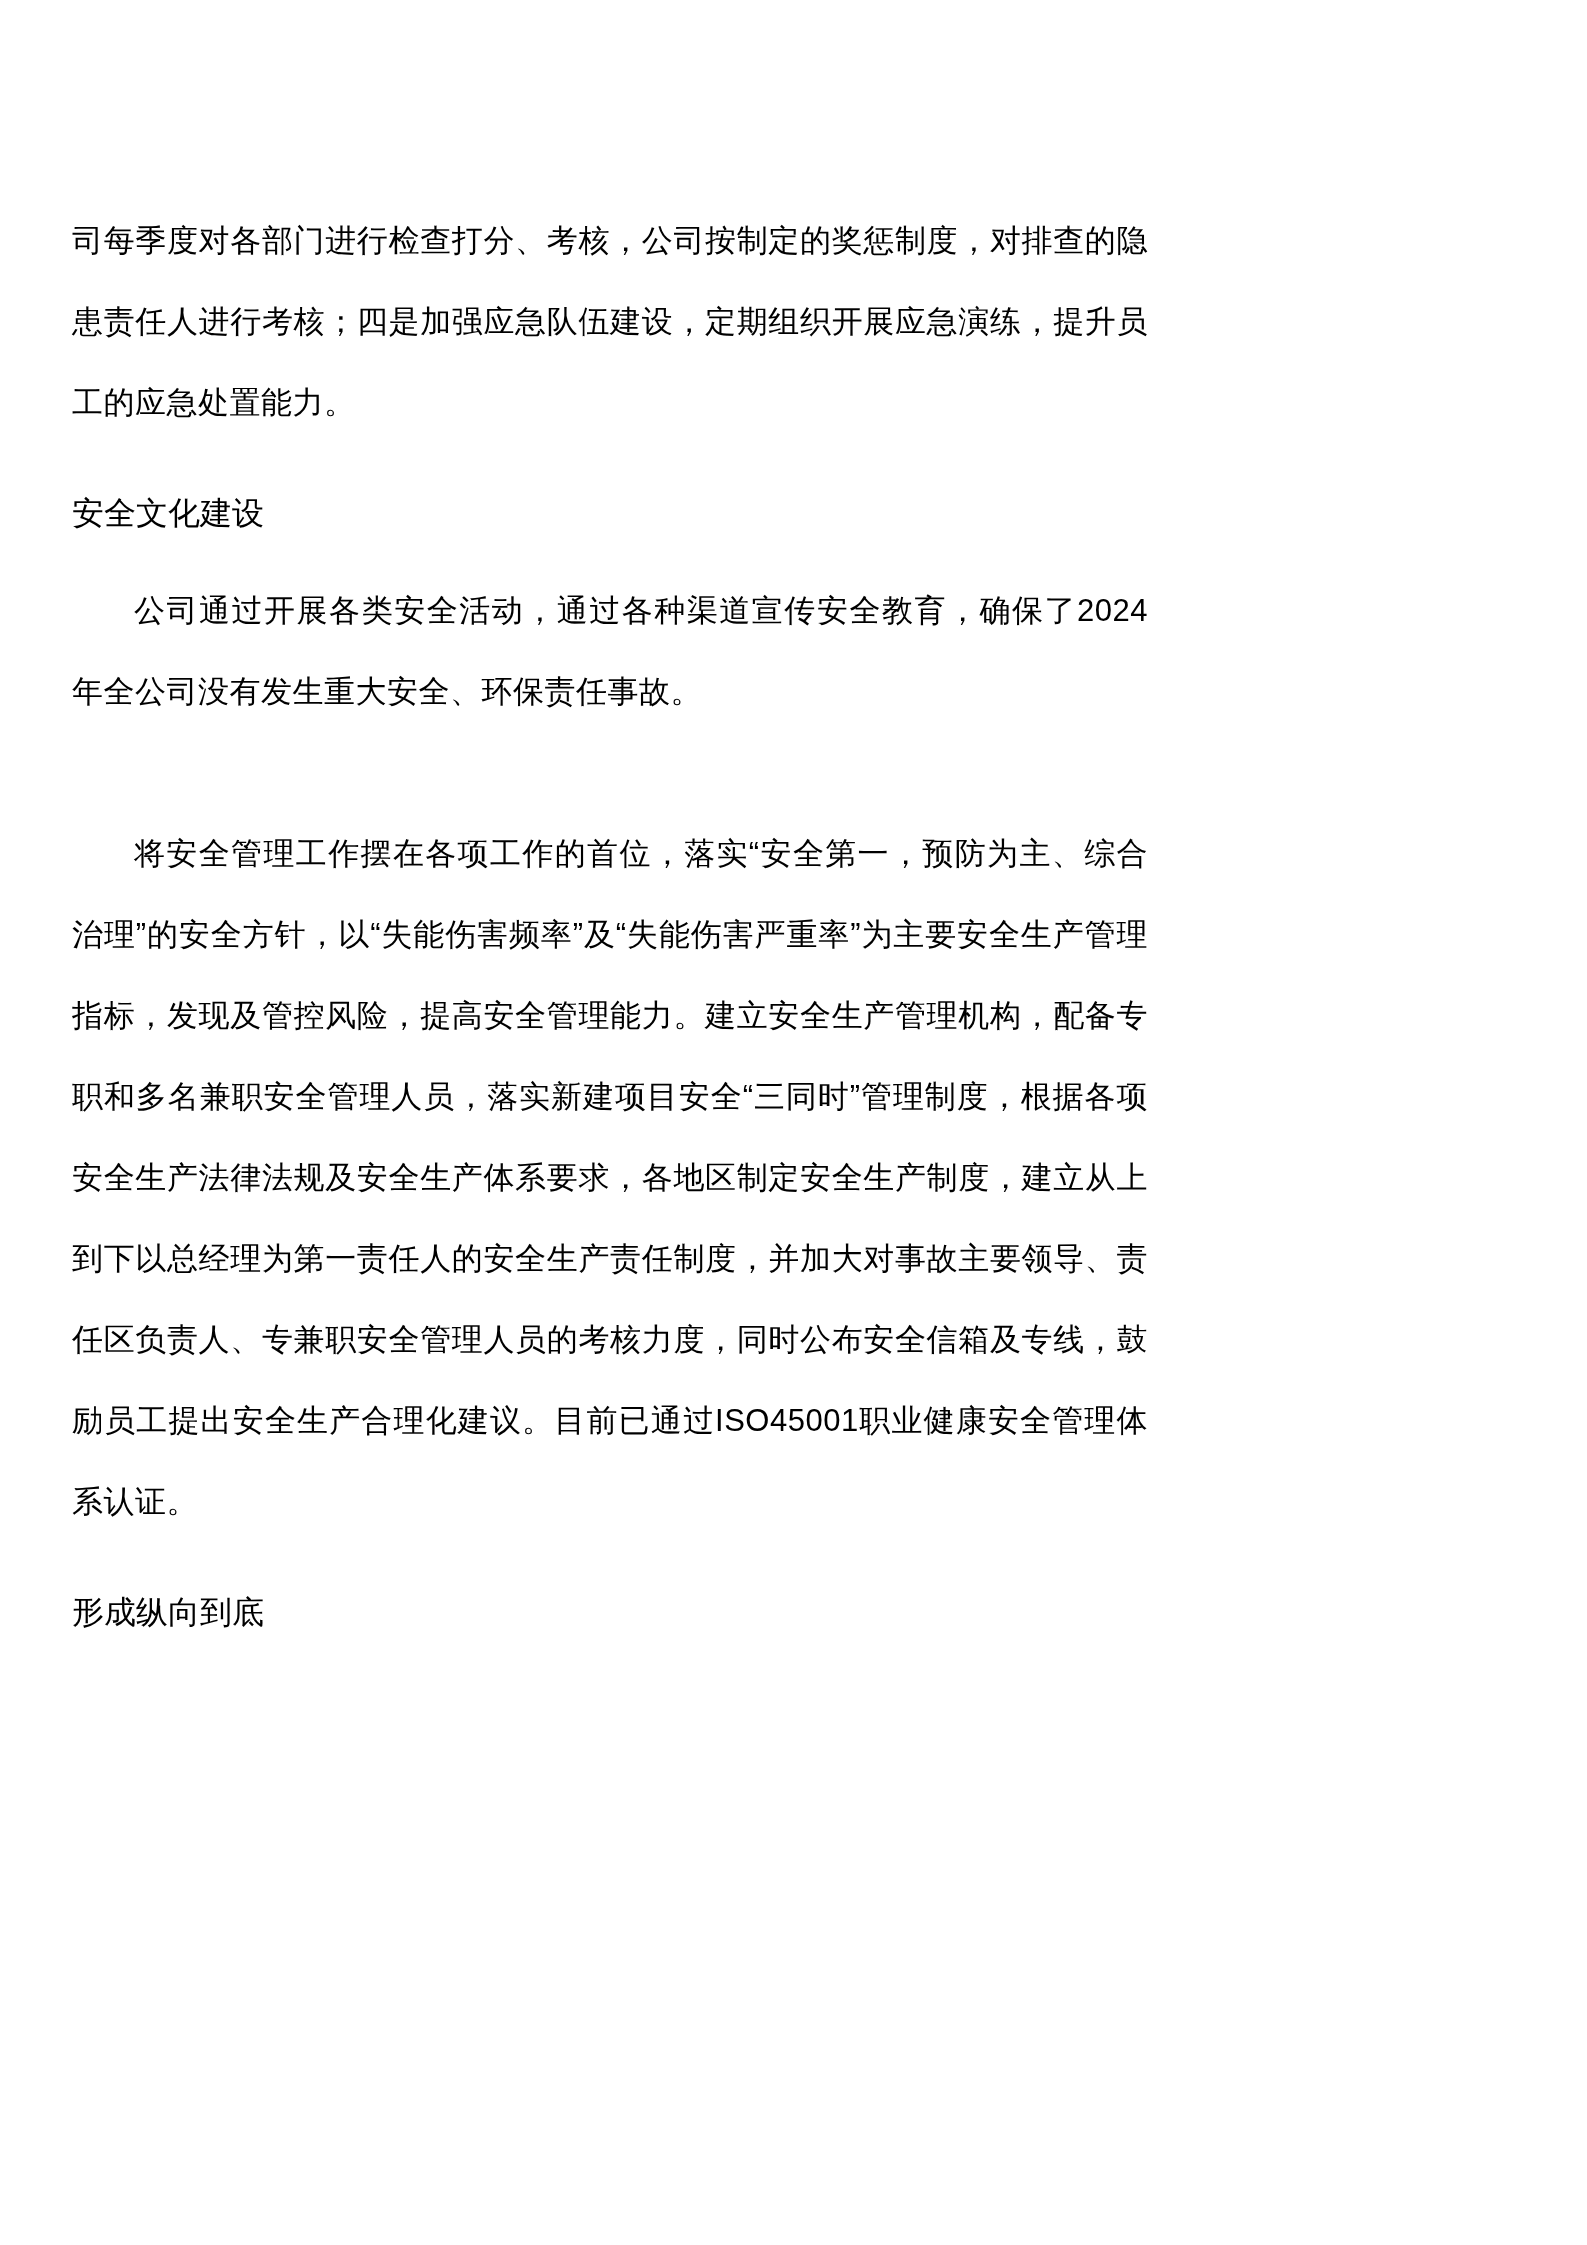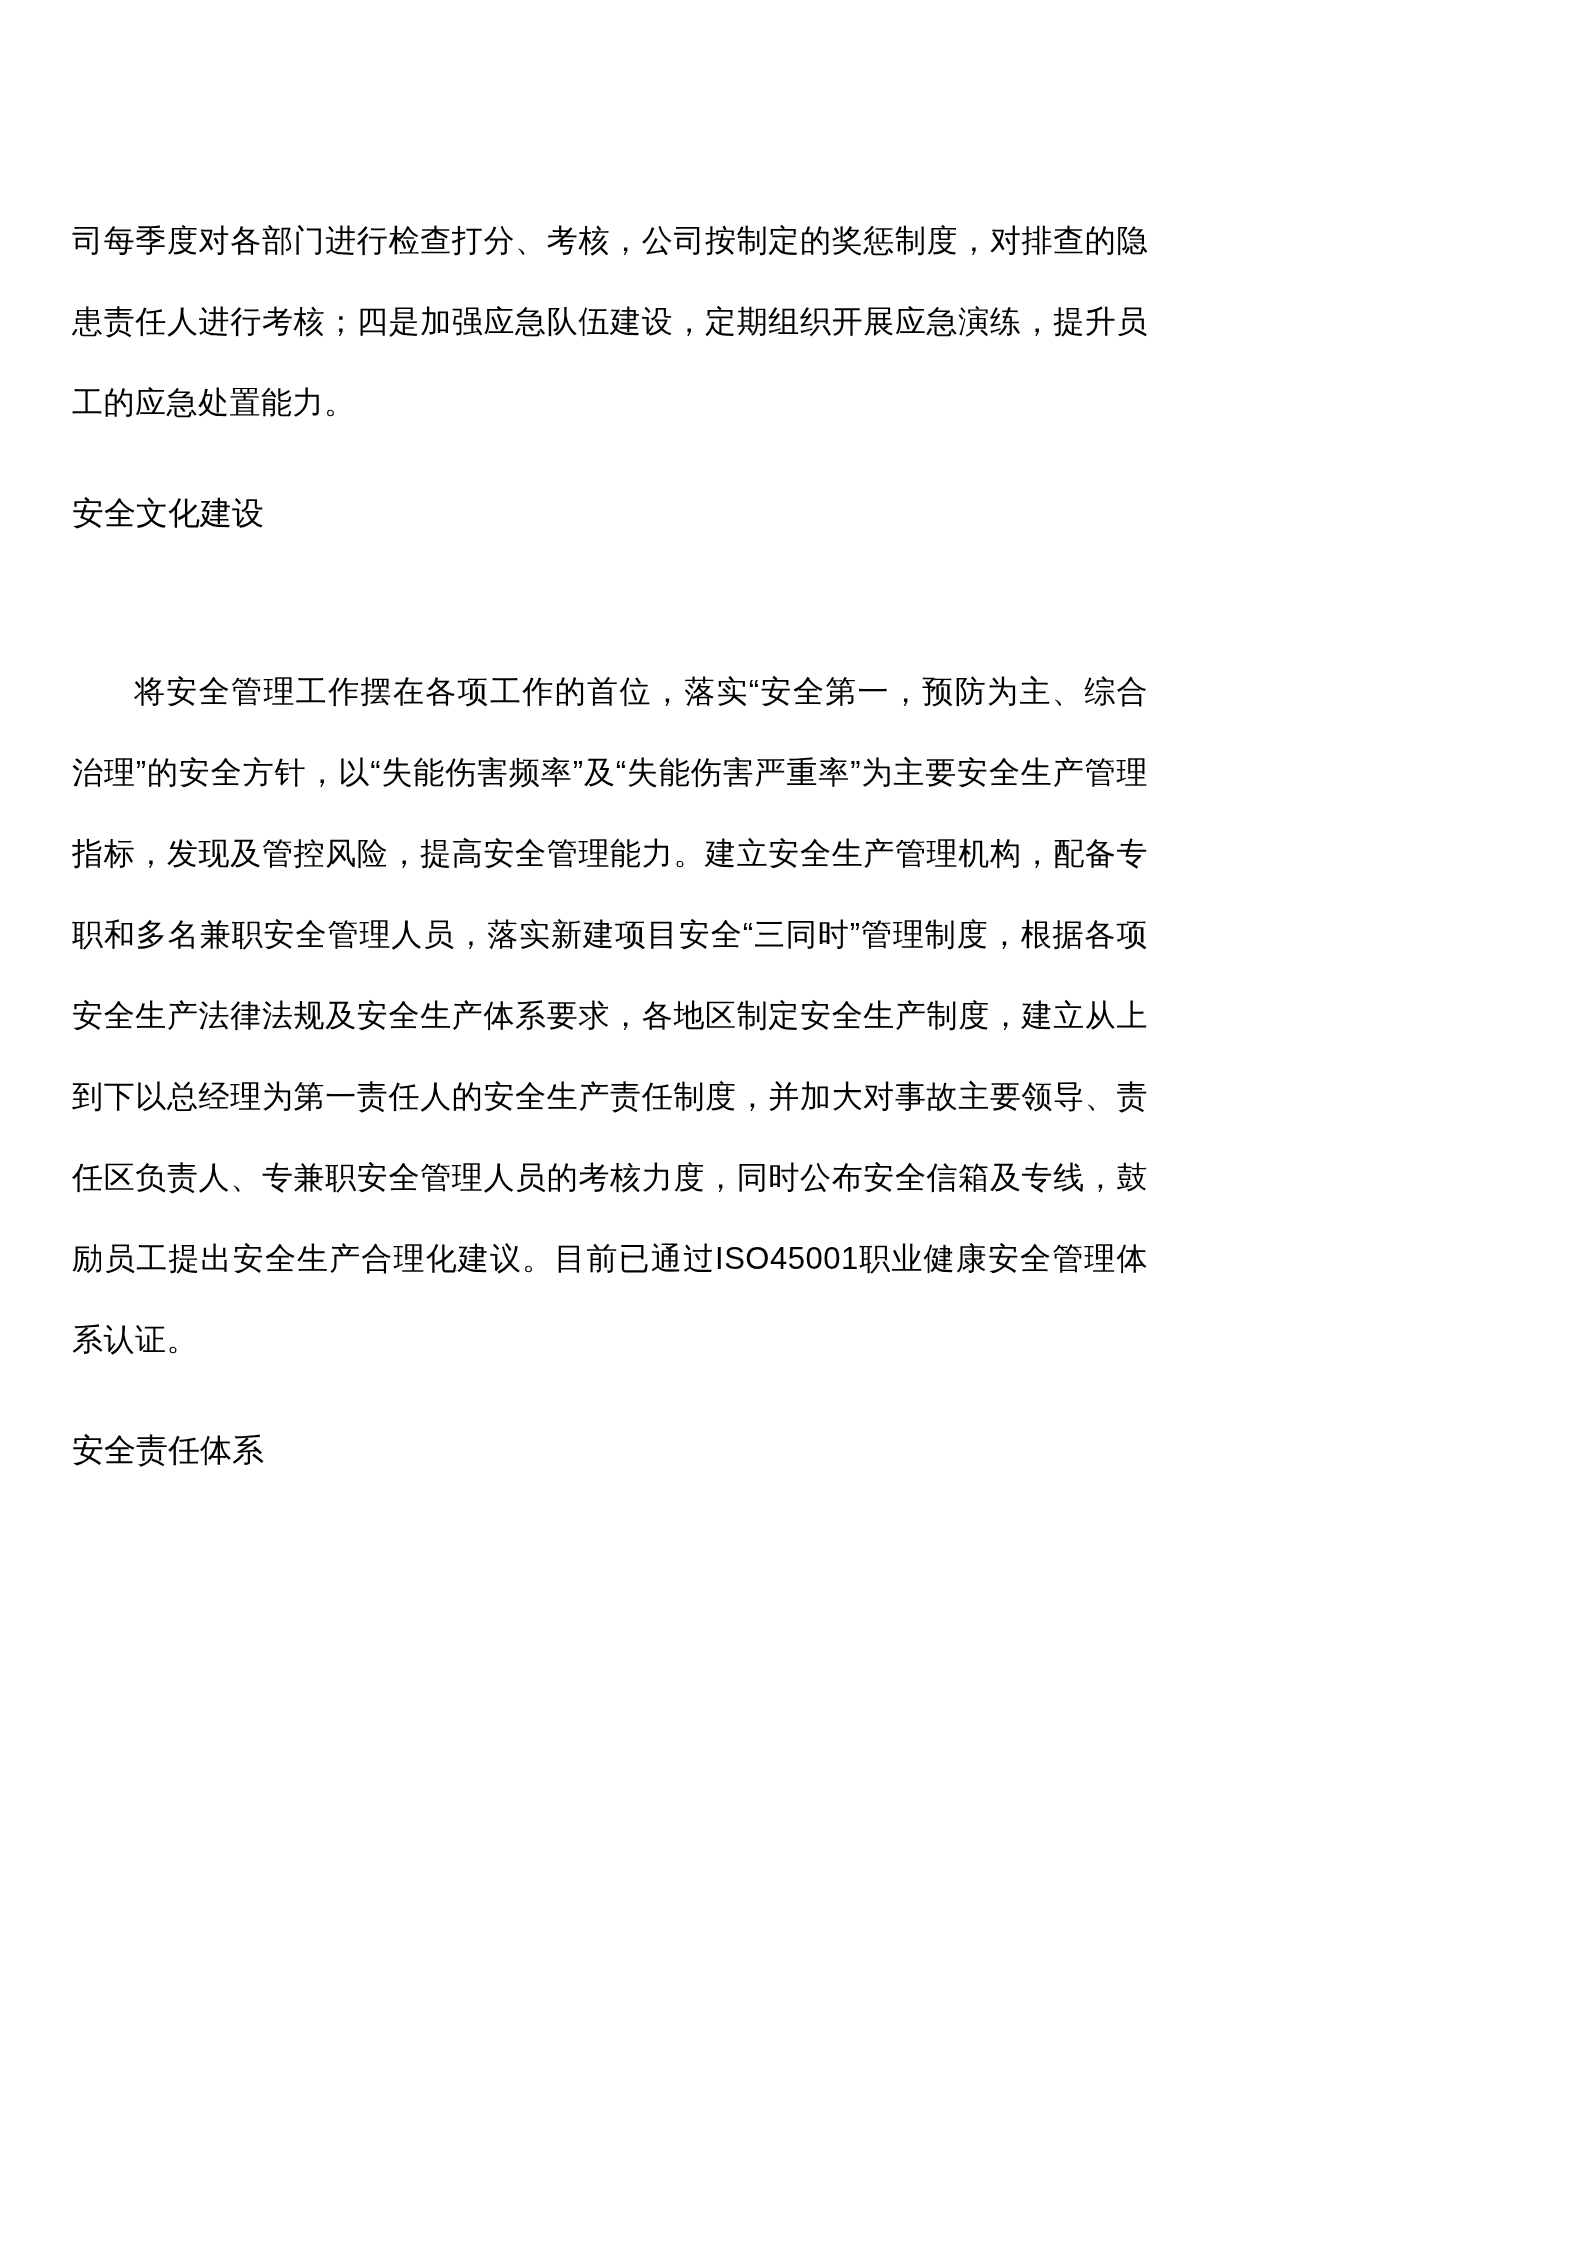--- a/index.html
+++ b/index.html
@@ -47,16 +47,17 @@
   .para-spacer {
     height: 81px;
   }
 </style>
 </head>
 <body>
 
 <div class="page" id="doc-root">
     <p class="body-para">司每季度对各部门进行检查打分、考核，公司按制定的奖惩制度，对排查的隐患责任人进行考核；四是加强应急队伍建设，定期组织开展应急演练，提升员工的应急处置能力。</p>
     <h2 class="section-heading">安全文化建设</h2>
+    <p class="body-para indent">公司通过开展各类安全活动，通过各种渠道宣传安全教育，确保了2024年全公司没有发生重大安全、环保责任事故。</p>
     <div class="para-spacer"></div>
     <p class="body-para indent">将安全管理工作摆在各项工作的首位，落实“安全第一，预防为主、综合治理”的安全方针，以“失能伤害频率”及“失能伤害严重率”为主要安全生产管理指标，发现及管控风险，提高安全管理能力。建立安全生产管理机构，配备专职和多名兼职安全管理人员，落实新建项目安全“三同时”管理制度，根据各项安全生产法律法规及安全生产体系要求，各地区制定安全生产制度，建立从上到下以总经理为第一责任人的安全生产责任制度，并加大对事故主要领导、责任区负责人、专兼职安全管理人员的考核力度，同时公布安全信箱及专线，鼓励员工提出安全生产合理化建议。目前已通过ISO45001职业健康安全管理体系认证。</p>
-    <h2 class="section-heading">安全责任体系</h2>
+    <h2 class="section-heading">形成纵向到底</h2>
   </div>
 
 </body></html>

